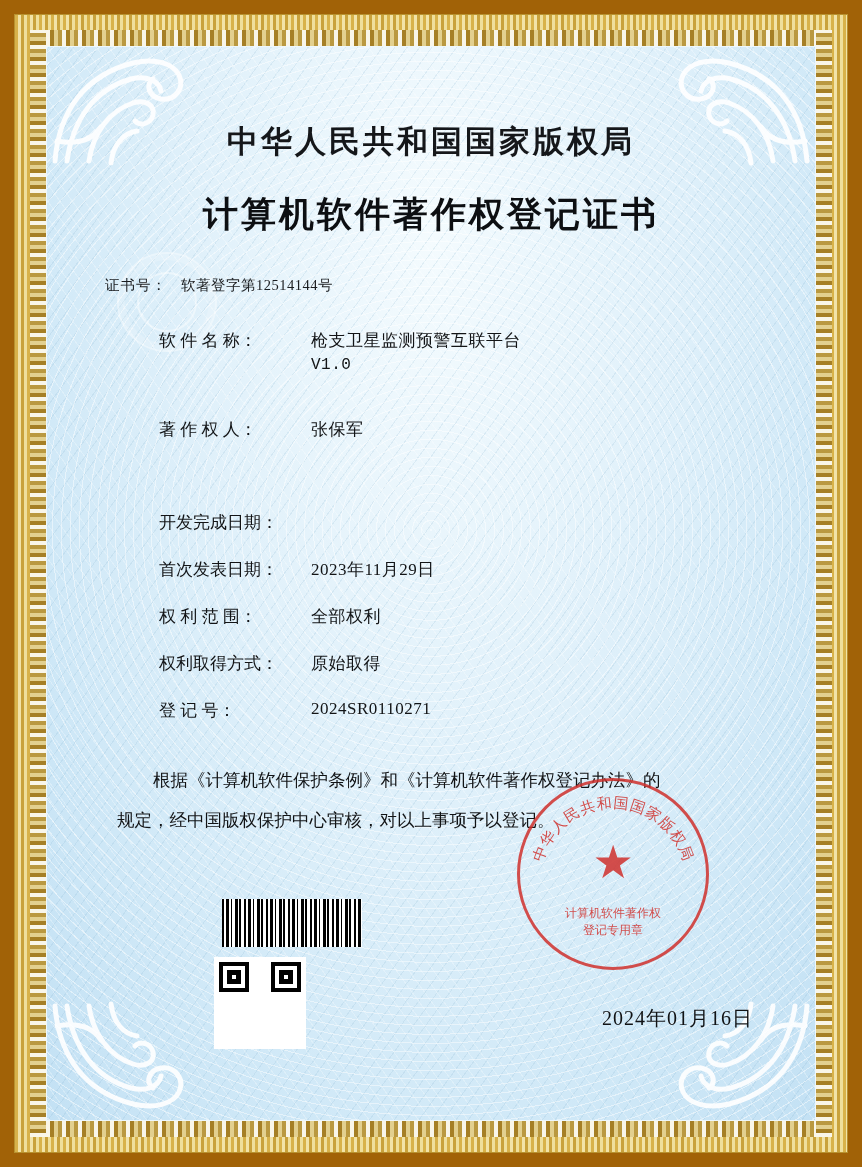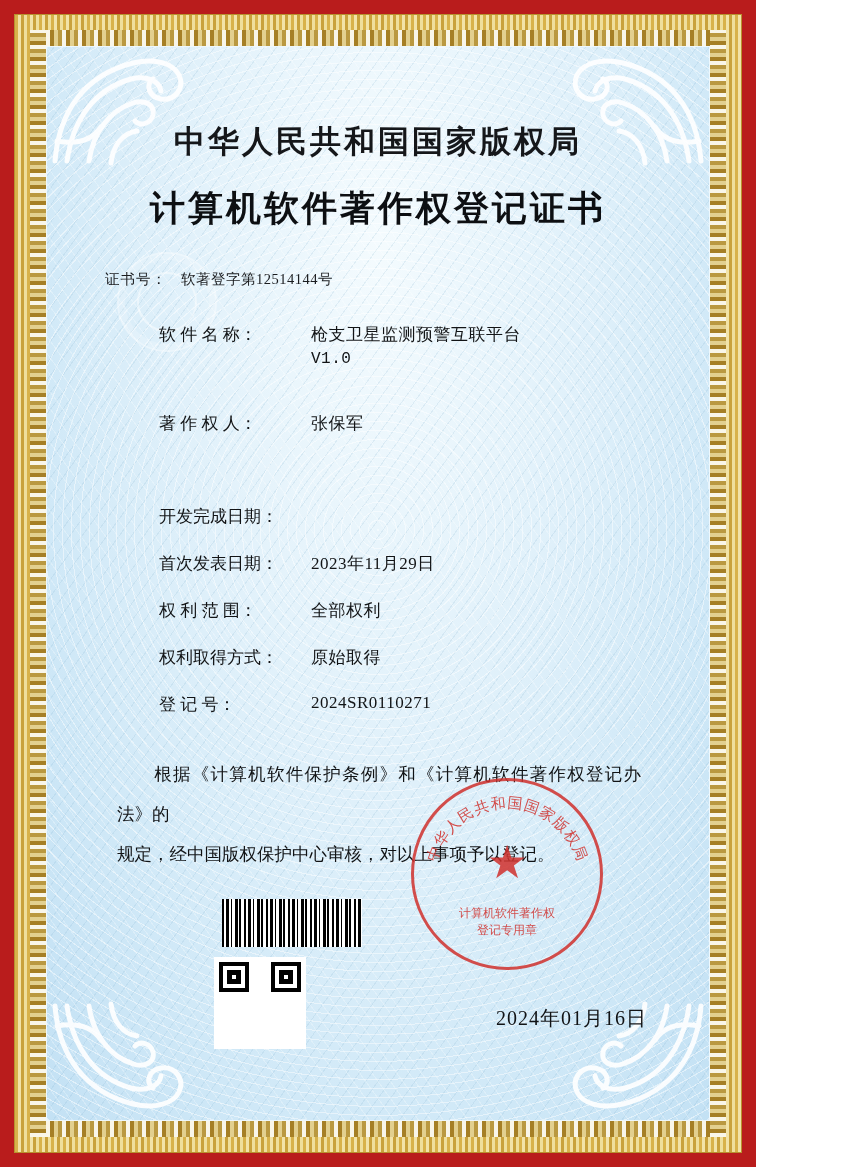--- a/index.html
+++ b/index.html
@@ -5,24 +5,24 @@
   html, body {
     margin: 0;
     padding: 0;
     background: #ffffff;
   }
   body {
     font-family: "Liberation Serif", "DejaVu Serif", serif;
   }
   .page {
     position: relative;
-    width: 756px;
+    width: 862px;
     height: 1167px;
     overflow: hidden;
-    background: #b91c1c;
+    background: #a16207;
   }
   
   .frame-outer {
     position: absolute;
     left: 14px; top: 14px; right: 14px; bottom: 14px;
     background:
       repeating-linear-gradient(90deg,
         #d8b24a 0px, #d8b24a 3px,
         #f2e3a8 3px, #f2e3a8 6px,
         #c9a23c 6px, #c9a23c 9px,
@@ -141,21 +141,21 @@
     font-weight: 700;
     margin-top: 74px;
     font-family: "Liberation Serif", "DejaVu Serif", serif;
   }
   .title-main {
     text-align: center;
     font-size: 35px;
     letter-spacing: 3px;
     color: #0d0f12;
     font-weight: 700;
-    margin-top: 22px;
+    margin-top: 28px;
   }
   .cert-no {
     text-align: left;
     font-size: 14.5px;
     color: #1a1c1f;
     margin-top: 38px;
     padding-right: 6px;
     letter-spacing: 0.5px;
   }
   .cert-no .label { letter-spacing: 1px; }

